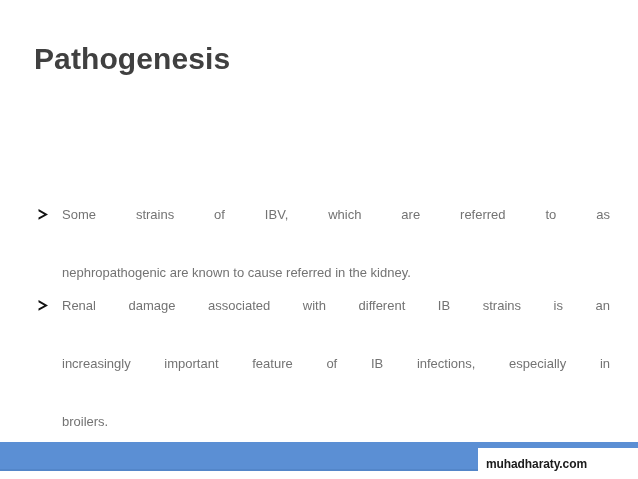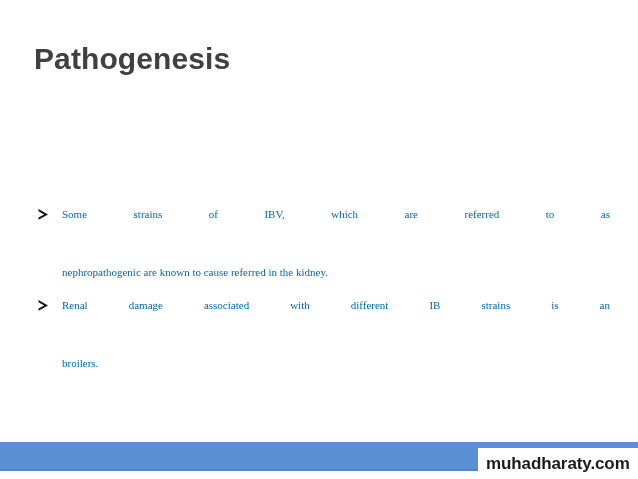--- a/index.html
+++ b/index.html
@@ -38,26 +38,25 @@
   .body-block {
     position: absolute;
     left: 36px;
     top: 200px;
     width: 574px;
   }
   .bullet-item {
     position: relative;
     padding-left: 26px;
     margin-bottom: 4px;
-    font-size: 11px;
+    font-size: 13px;
     line-height: 29px;
-    color: #0369a1;
+    color: #737373;
     text-align: justify;
     text-justify: inter-word;
-    font-family: Liberation Serif, serif;
   }
   .bullet-item:last-child {
     margin-bottom: 0;
   }
   
   .bullet-item .line-just {
     display: block;
     text-align: justify;
     text-justify: inter-word;
   }
@@ -109,21 +108,21 @@
     left: 478px;
     top: 448px;
     width: 160px;
     height: 31px;
     background: #ffffff;
   }
   .watermark-text {
     position: absolute;
     left: 486px;
     top: 453px;
-    font-size: 17px;
+    font-size: 12px;
     font-weight: bold;
     color: #1b1b1b;
     letter-spacing: -0.1px;
     line-height: 22px;
     white-space: nowrap;
   }
 </style>
 </head>
 <body>
 
@@ -143,20 +142,21 @@
       <span class="line-last">nephropathogenic are known to cause referred in the kidney.</span>
     </div>
 
     <div class="bullet-item">
       <span class="bullet-marker">
         <svg width="13" height="13" viewBox="0 0 13 13" aria-hidden="true">
           <path d="M1.5 1 L11 6.4 L1.5 11.8 L1.5 9.6 L7.2 6.4 L1.5 3.2 Z" fill="#131313"></path>
         </svg>
       </span>
       <span class="line-just">Renal damage associated with different IB strains is an</span>
+      <span class="line-just">increasingly important feature of IB infections, especially in</span>
       <span class="line-last">broilers.</span>
     </div>
 
   </div>
 
   <div class="footer-bar"></div>
   <div class="footer-bar-edge"></div>
 
   <div class="watermark-box"></div>
   <div class="watermark-text">muhadharaty.com</div>

